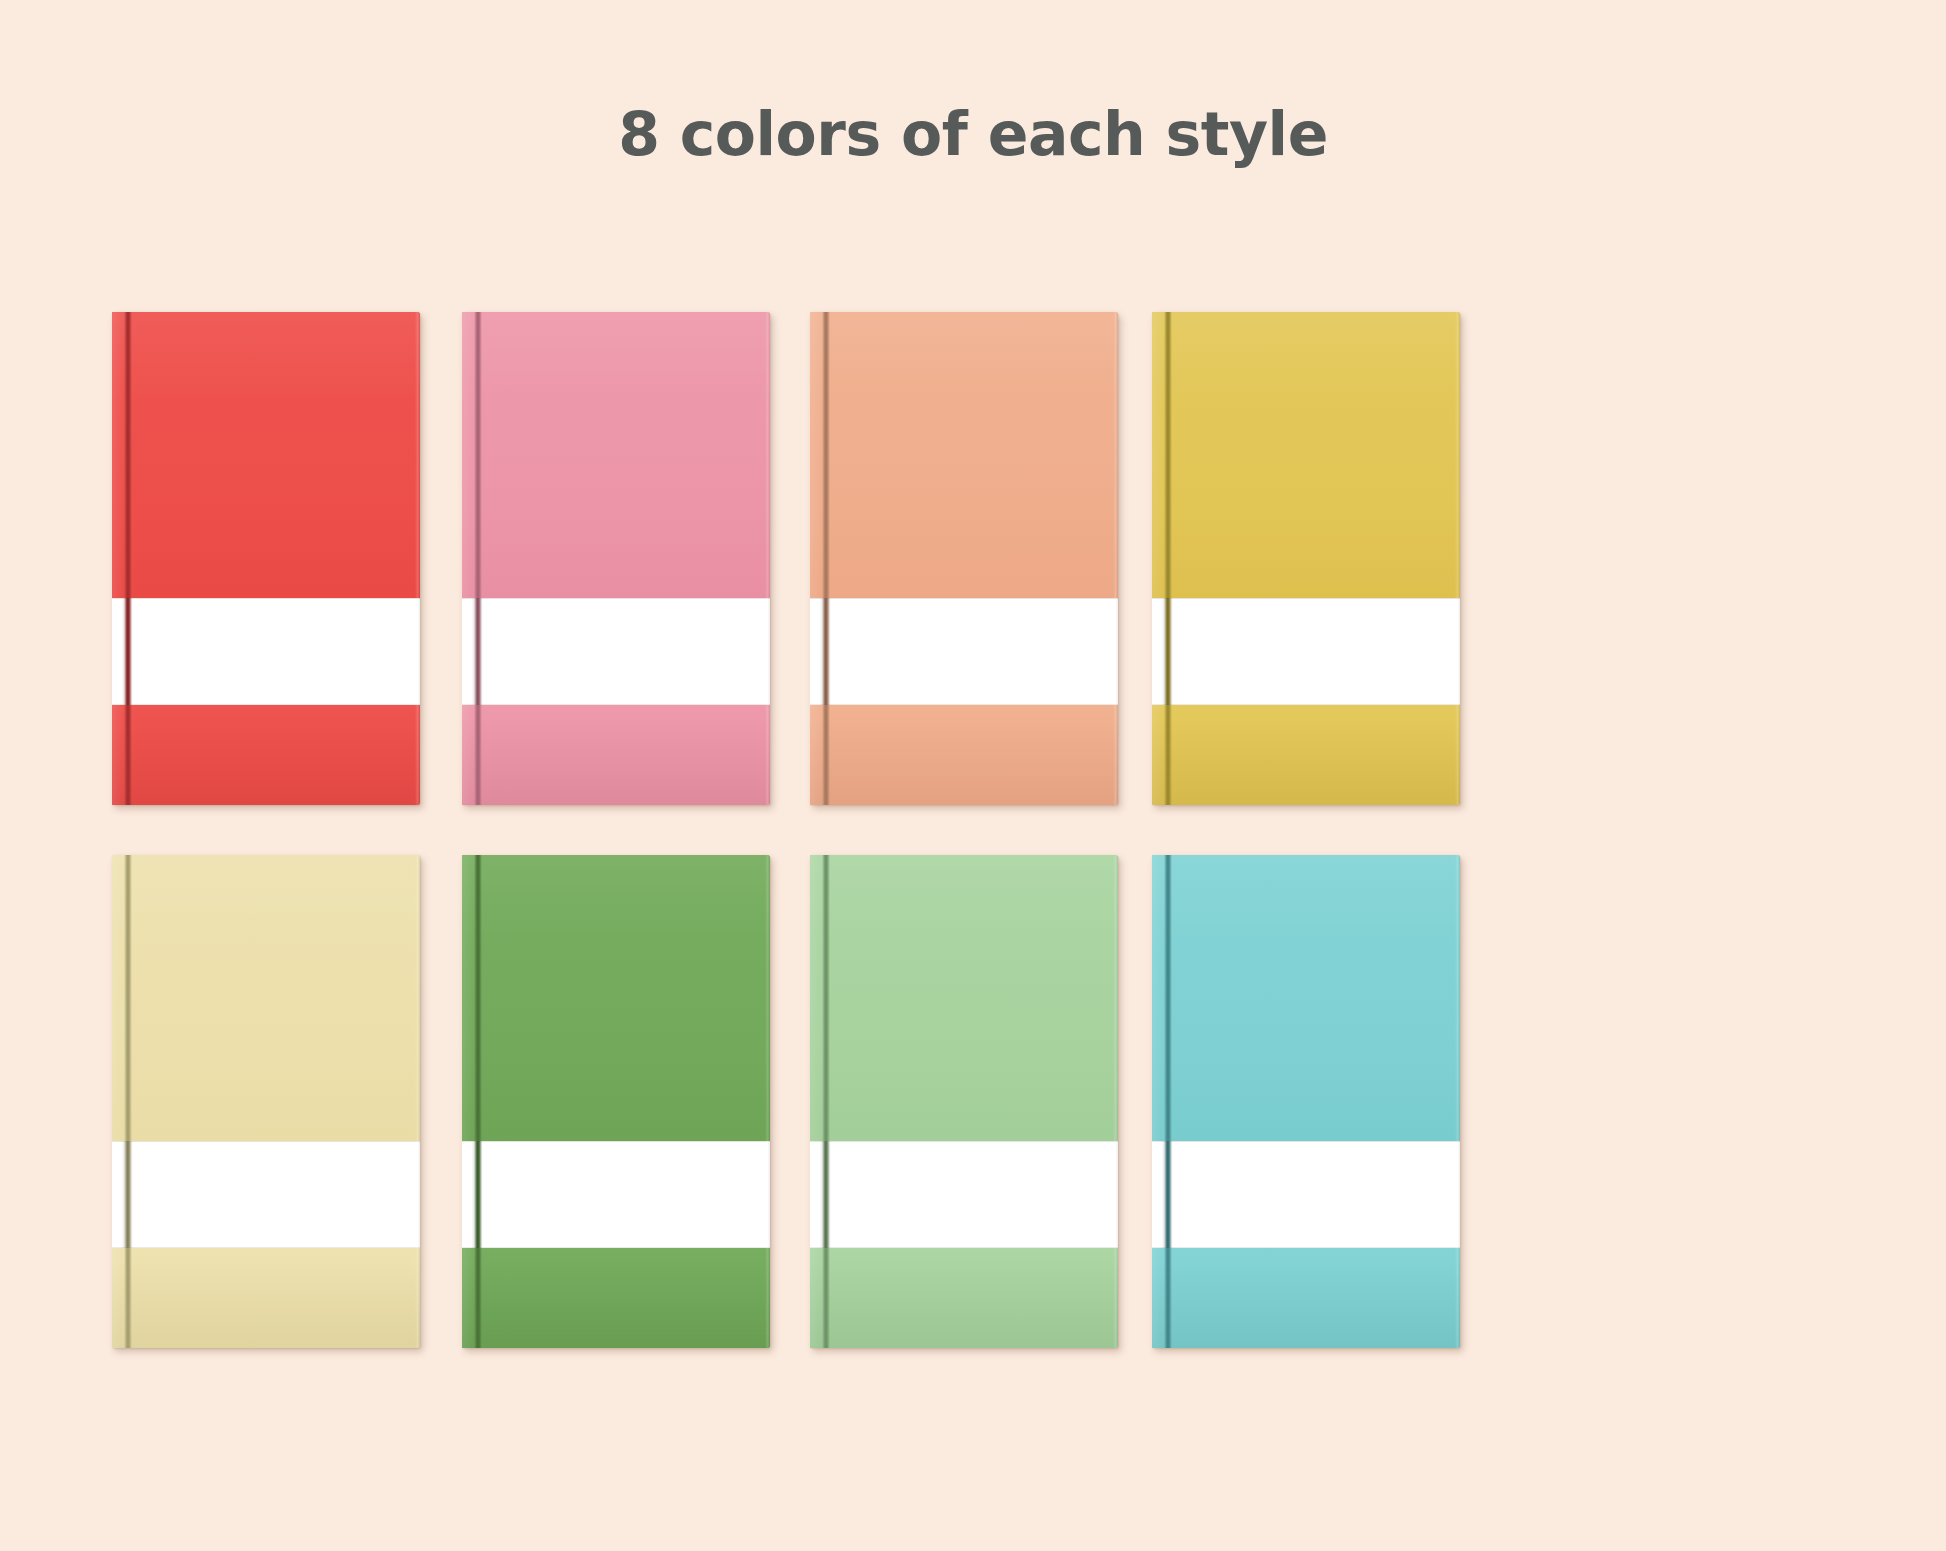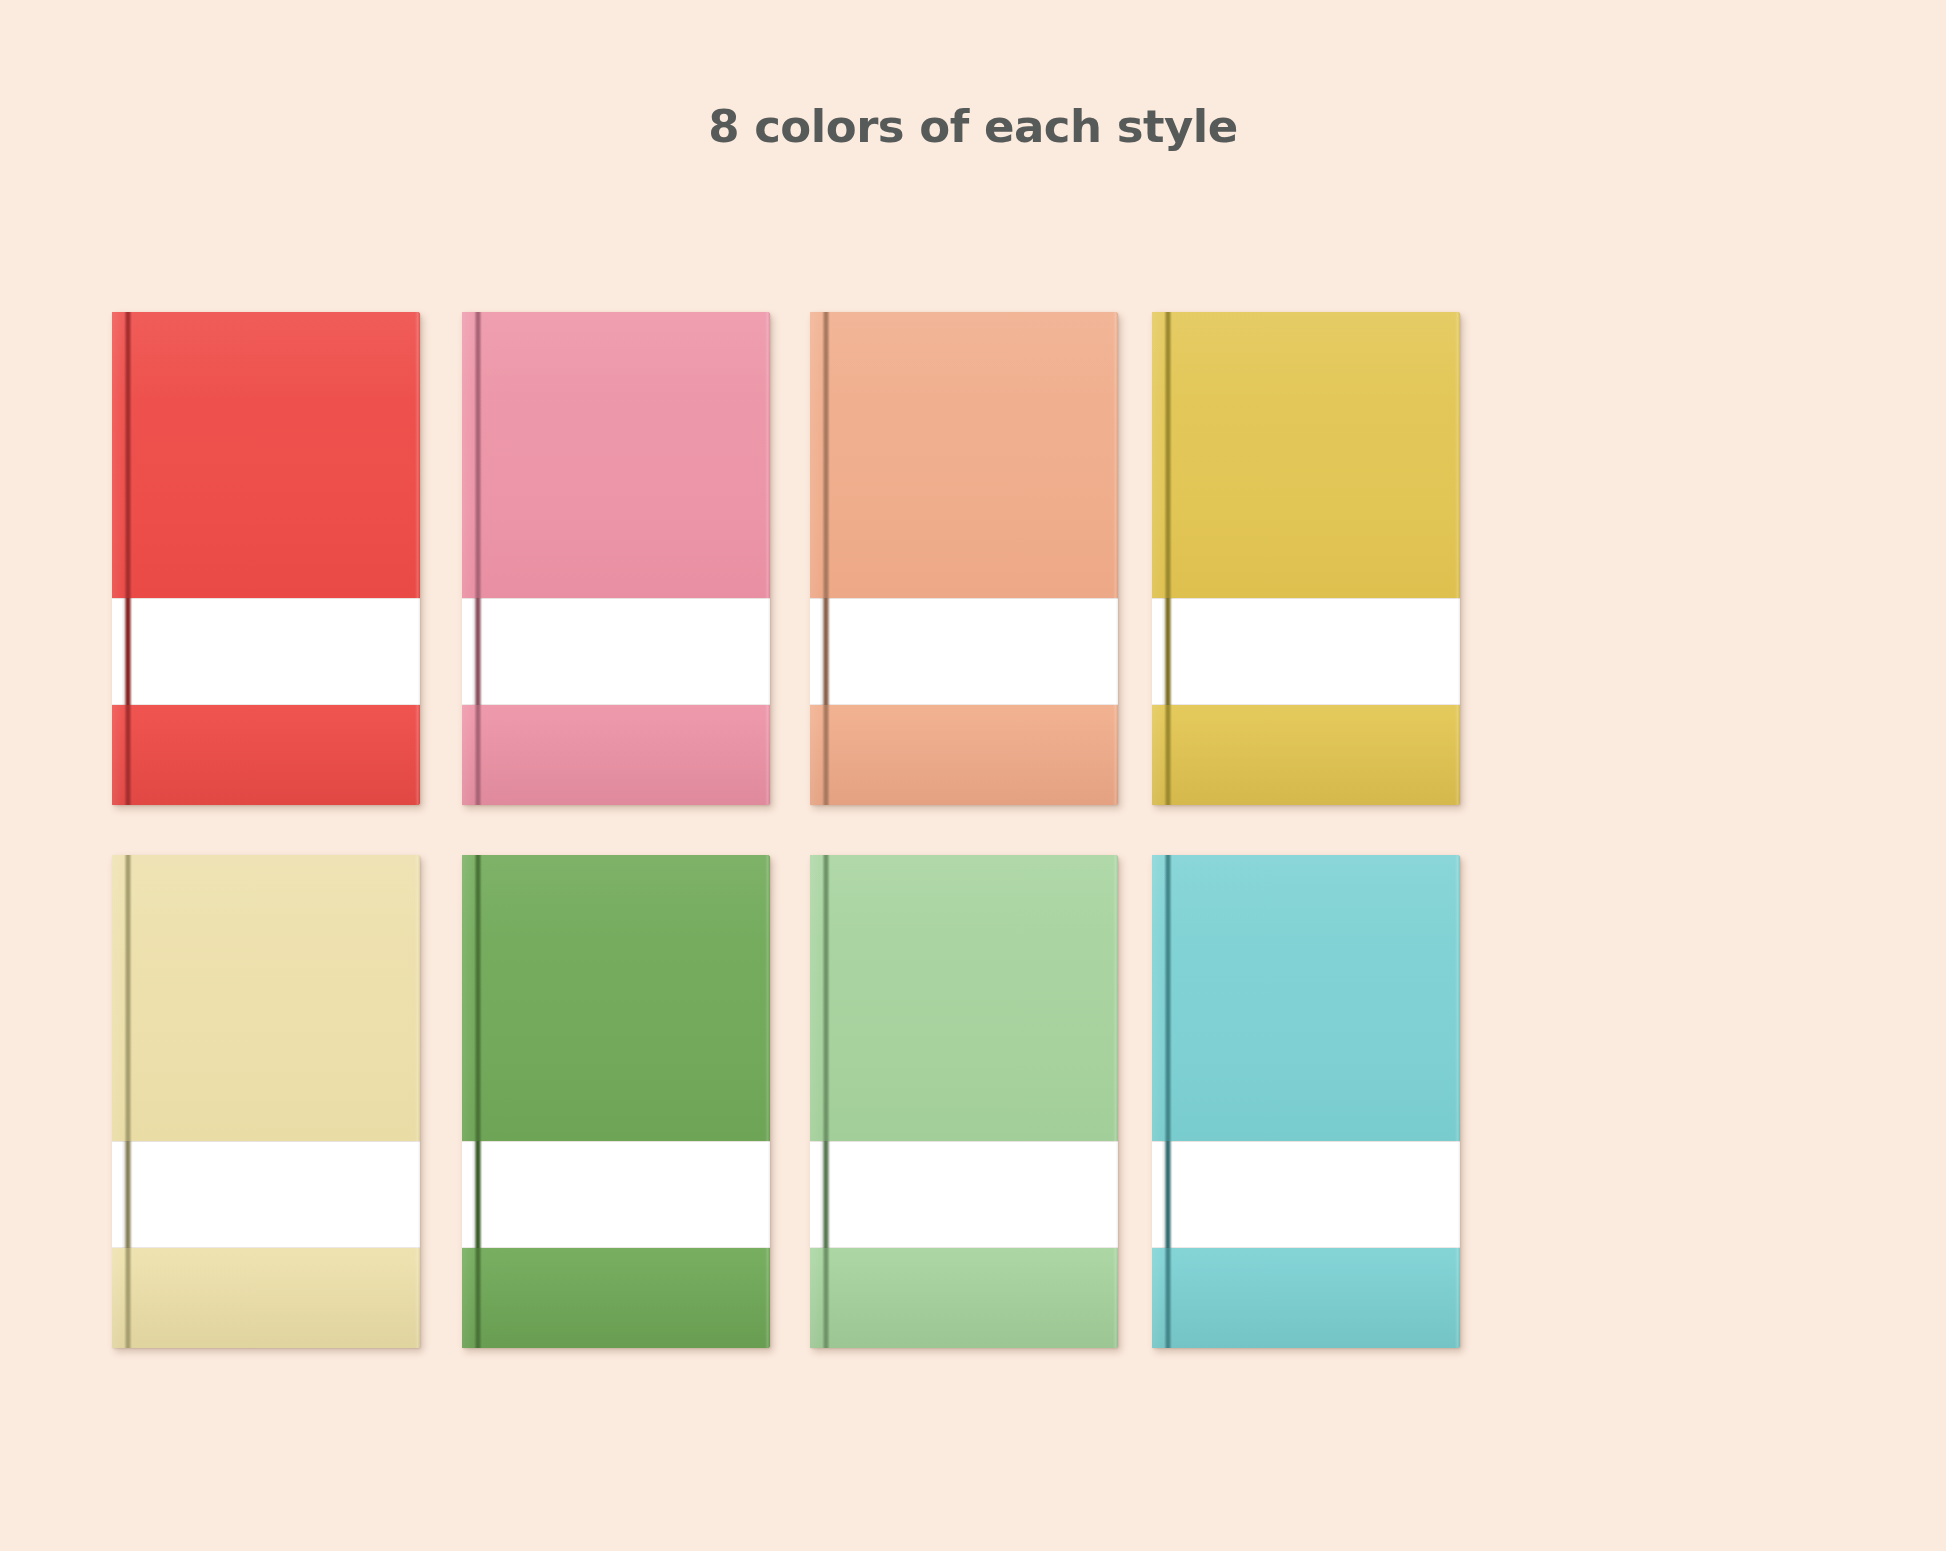--- a/index.html
+++ b/index.html
@@ -23,21 +23,21 @@
   }
 
   
   #page-title {
     position: absolute;
     left: 0;
     top: 104px;
     width: 1946px;
     text-align: center;
     font-family: "DejaVu Sans", "Liberation Sans", sans-serif;
-    font-size: 45px;
+    font-size: 60px;
     font-weight: 700;
     letter-spacing: -0.5px;
     color: #565a59;
     line-height: 1;
     white-space: nowrap;
   }
 
   
   #notebook-grid {
     position: absolute;

